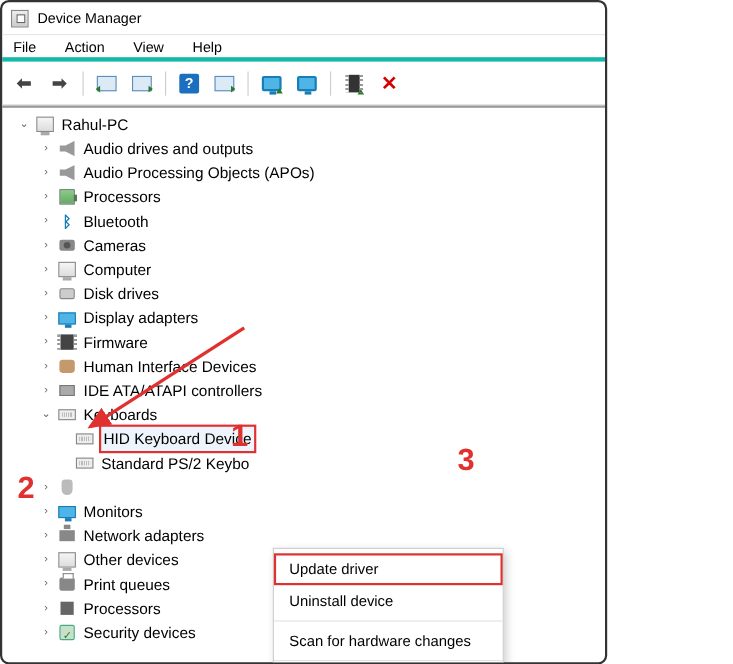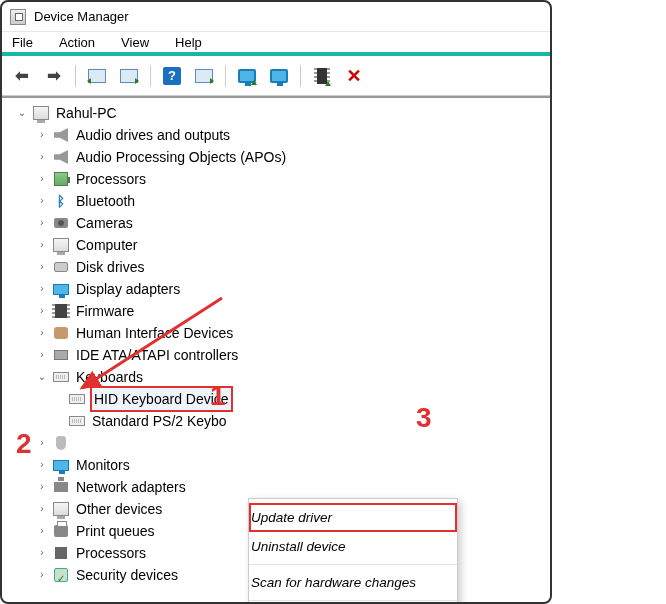--- a/index.html
+++ b/index.html
@@ -217,23 +217,22 @@
     position: absolute;
     left: 246px; top: 400px;
     width: 210px;
     background: #fff;
     border: 1px solid #ccc;
     box-shadow: 3px 3px 8px rgba(0,0,0,.2);
     padding: 4px 0;
     font-size: 13.5px;
   }
   .ctx-item {
-    padding: 7px 2px;
+    padding: 7px 14px;
     cursor: default;
-    font-style: italic;
   }
   .ctx-sep {
     height: 1px; background: #e2e2e2; margin: 3px 0;
   }
   .ctx-item.highlight {
     outline: 2px solid #e03030;
     outline-offset: -2px;
   }
   
   .anno {

